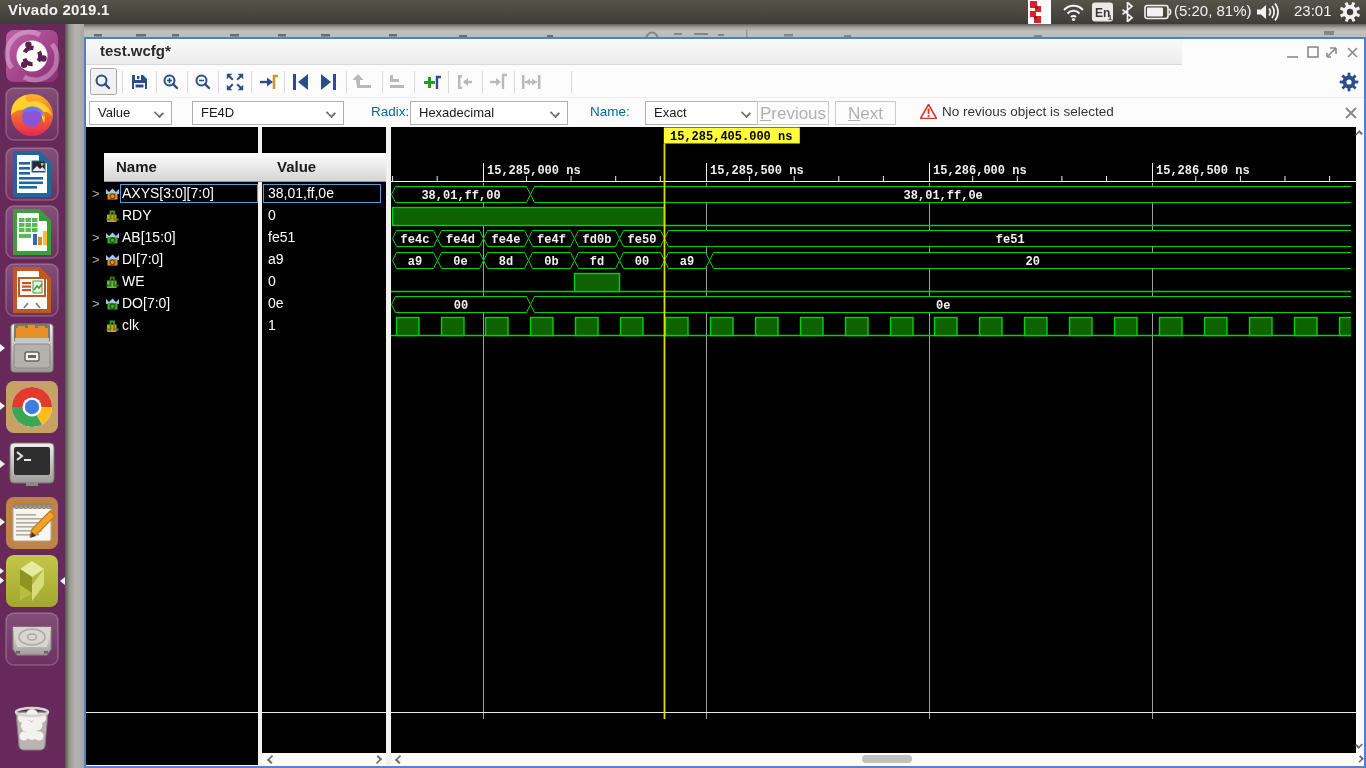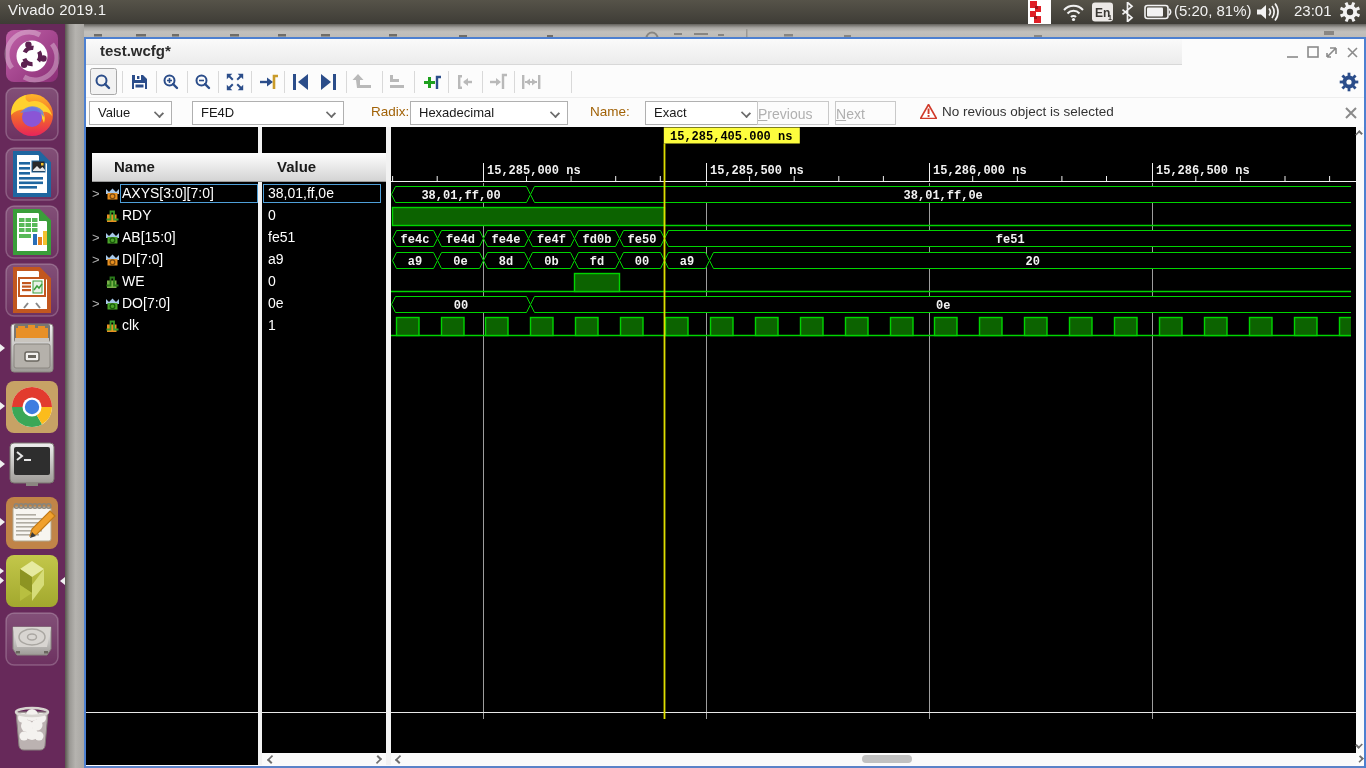--- a/index.html
+++ b/index.html
@@ -1,30 +1,30 @@
 <!DOCTYPE html>
 <html><head><meta charset="utf-8"><style>
 *{margin:0;padding:0;box-sizing:border-box}
 body{width:1366px;height:768px;overflow:hidden;font-family:"Liberation Sans",sans-serif;position:relative;background:#a9a7a3}
 .abs{position:absolute}
 #topbar{left:0;top:0;width:1366px;height:24px;background:linear-gradient(#565349,#3e3c36);color:#f2f2f2}
-#topbar .title{position:absolute;left:8px;top:1px;font-size:15px;font-weight:normal;letter-spacing:0.2px}
+#topbar .title{position:absolute;left:8px;top:1px;font-size:15px;font-weight:bold;letter-spacing:0.2px}
 .tbtxt{position:absolute;top:2px;font-size:15px;color:#f2f2f2}
 #launcher{left:0;top:24px;width:65px;height:744px;background:#67295a}
 #gstrip{left:65px;top:24px;width:19px;height:744px;background:linear-gradient(90deg,#59574f 0%,#9b9995 25%,#b5b3af 55%,#a9a7a3)}
 #bgwin{left:84px;top:24px;width:1282px;height:13px;background:linear-gradient(#62605b,#a8a6a2 30%,#c2c0bc 60%,#bebcb8)}
 #win{left:84px;top:37px;width:1282px;height:731px;background:#fcfcfc;border:2px solid #4d80d0;border-right-width:2px}
 #titlebar{left:86px;top:39px;width:1096px;height:26px;background:linear-gradient(#fafafa,#ececec);border-bottom:1px solid #d8d8d8}
 #titlebar .t{position:absolute;left:14px;top:3px;font-weight:bold;font-size:15px;color:#2b2b2b}
 #toolbar{left:86px;top:65px;width:1278px;height:32px;background:#fcfcfc}
 #filterrow{left:86px;top:97px;width:1278px;height:30px;background:#fcfcfc;border-top:1px solid #eee}
 .combo{position:absolute;top:3px;height:24px;border:1px solid #b0b0b0;background:#fff;font-size:13px;color:#1a1a1a;line-height:22px;padding-left:8px}
 .combo .ar{position:absolute;right:8px;top:7px;width:8px;height:8px;border-right:2.6px solid #6a6a6a;border-bottom:2.6px solid #6a6a6a;transform:rotate(45deg) scale(1,0.8)}
-.lbl{position:absolute;top:6px;font-size:13.5px;color:#a16207}
-.btn{position:absolute;top:3px;height:24px;border:1px solid #c9c9c9;background:#fcfcfc;color:#b0b0b0;font-size:14px;line-height:24px;text-align:left}
+.lbl{position:absolute;top:6px;font-size:13.5px;color:#0369a1}
+.btn{position:absolute;top:3px;height:24px;border:1px solid #c9c9c9;background:#fcfcfc;color:#b0b0b0;font-size:17px;line-height:24px;text-align:center}
 #namepanel{left:86px;top:127px;width:172px;height:638px;background:#000}
 #valpanel{left:262px;top:127px;width:124px;height:626px;background:#000}
 #wavesep1{left:258px;top:127px;width:4px;height:638px;background:#f2f2f2}
 #wavesep2{left:386px;top:127px;width:5px;height:638px;background:#f2f2f2}
 .hdr{position:absolute;top:153px;height:29px;background:linear-gradient(#fefefe,#d4d4d4);border-bottom:1px solid #9a9a9a;font-weight:bold;font-size:15px;color:#1a1a1a;line-height:28px}
 .exp{position:absolute;left:92px;width:10px;color:#b0b0b0;font-size:13px;line-height:13px}
 .sigic{position:absolute;left:106px}
 .nm{position:absolute;left:122px;font-size:14px;color:#fff;height:22px;line-height:21px;white-space:pre}
 .vl{position:absolute;left:268px;font-size:14px;color:#fff;height:22px;line-height:21px;white-space:pre}
 .wt{font-family:"Liberation Mono",monospace;font-size:12px;font-weight:bold;fill:#f2f2f2}
@@ -369,21 +369,21 @@
     </svg>
 <div class="lbl" style="left:856px;color:#333">No revious object is selected</div>
 <svg style="position:absolute;left:1258px;top:8px" width="14" height="14">
       <path d="M2 2 l10 10 M12 2 l-10 10" stroke="#8a8a8a" stroke-width="2"></path>
     </svg>
 </div>
 <div class="abs" id="namepanel"></div>
 <div class="abs" id="valpanel"></div>
 <div class="abs" id="wavesep1"></div>
 <div class="abs" id="wavesep2"></div>
-<div class="hdr" style="left:92px;width:172px;padding-left:22px">Name</div>
+<div class="hdr" style="left:104px;width:172px;padding-left:12px">Name</div>
 <div class="hdr" style="left:262px;width:124px;padding-left:15px">Value</div>
 <div class="abs" style="left:86px;top:712px;width:172px;height:1px;background:#e8e8e8"></div>
 <div class="abs" style="left:262px;top:712px;width:124px;height:1px;background:#e8e8e8"></div>
 <div class="exp" style="top:187px">˃</div>
 <svg class="sigic" style="top:187px" width="13" height="13">
     <path d="M0 7 v-5 l3 3 l3.5 -3.5 l3.5 3.5 l3 -3 v5 z" fill="#a8c8e8"></path>
     <rect x="1.5" y="6" width="10" height="6.5" fill="#e89020"></rect>
     <circle cx="6.5" cy="9.2" r="2.4" fill="none" stroke="#7a4a10" stroke-width="1.2"></circle>
   </svg>
 <div class="nm" style="top:183px">AXYS[3:0][7:0]</div>

